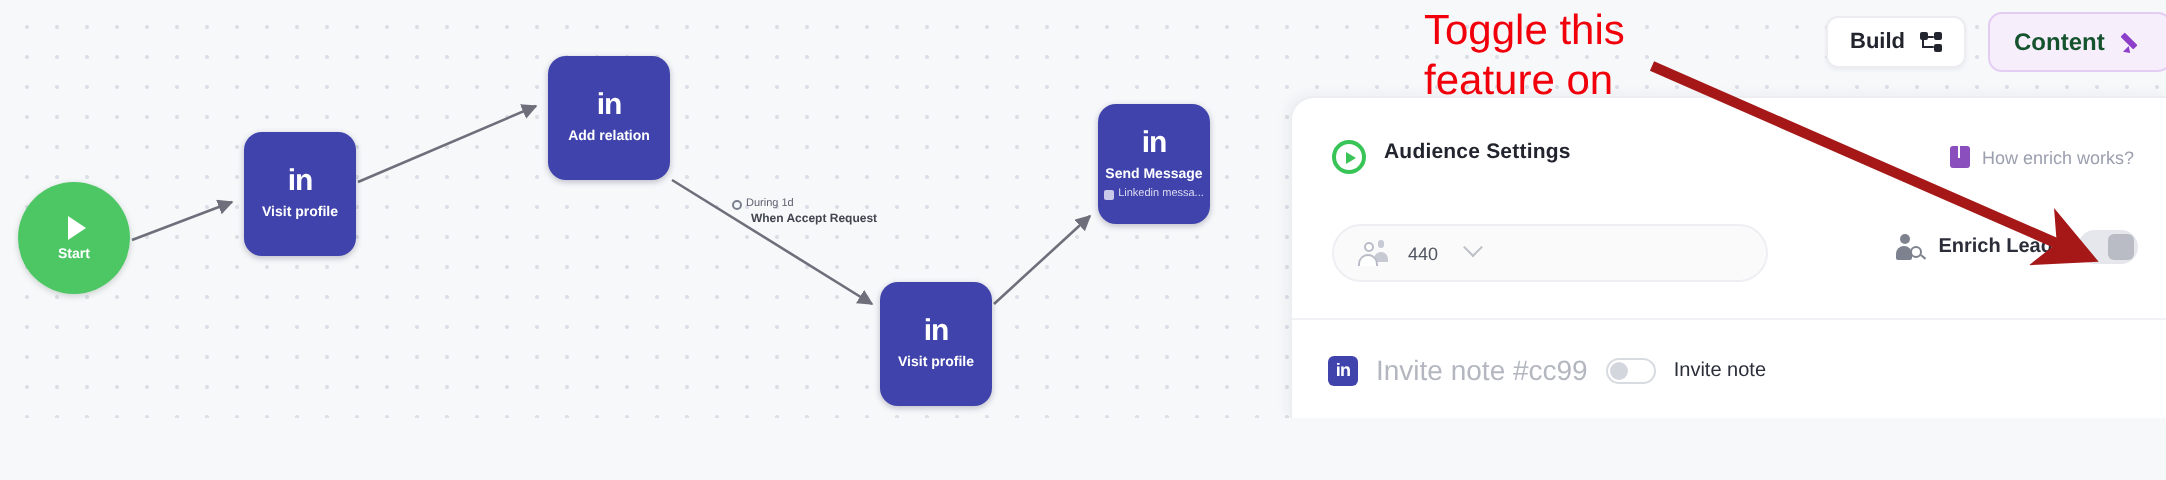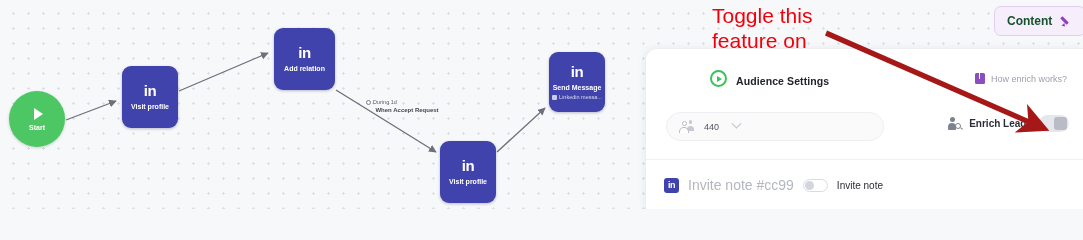--- a/index.html
+++ b/index.html
@@ -149,21 +149,21 @@
     position: absolute;
     left: 0; top: 110px;
     width: 438px; height: 1px;
     background: #f0f1f5;
   }
 
   
   #audience-header {
     position: absolute;
     left: 20px; top: 21px;
-    display: flex; align-items: flex-end; gap: 9px; margin-left: 44px;
+    display: flex; align-items: flex-start; gap: 9px;
   }
   .green-play-circle {
     width: 17px; height: 17px;
     border-radius: 50%;
     border: 2.2px solid #39c457;
     display: flex; align-items: center; justify-content: center;
     flex: 0 0 auto;
   }
   .green-play-circle i {
     display: block;
@@ -503,20 +503,31 @@
 
     <div id="edge-label">
       <div class="edge-line1">
         <span class="clock-dot"></span>
         <span>During 1d</span>
       </div>
       <div class="edge-line2">When Accept Request</div>
     </div>
   </div>
 
+  <div id="build-button">
+    <span id="build-label">Build</span>
+    <span class="sitemap-icon">
+      <span class="s5"></span>
+        <span class="s6"></span>
+        <span class="s4"></span>
+      <span class="s1"></span>
+        <span class="s2"></span>
+        <span class="s3"></span>
+    </span>
+  </div>
 
   <div id="content-button">
     <span id="content-label">Content</span>
     <span class="pencil-icon">
       <span class="body"></span>
         <span class="tip"></span>
     </span>
   </div>
 
   <div id="panel">

